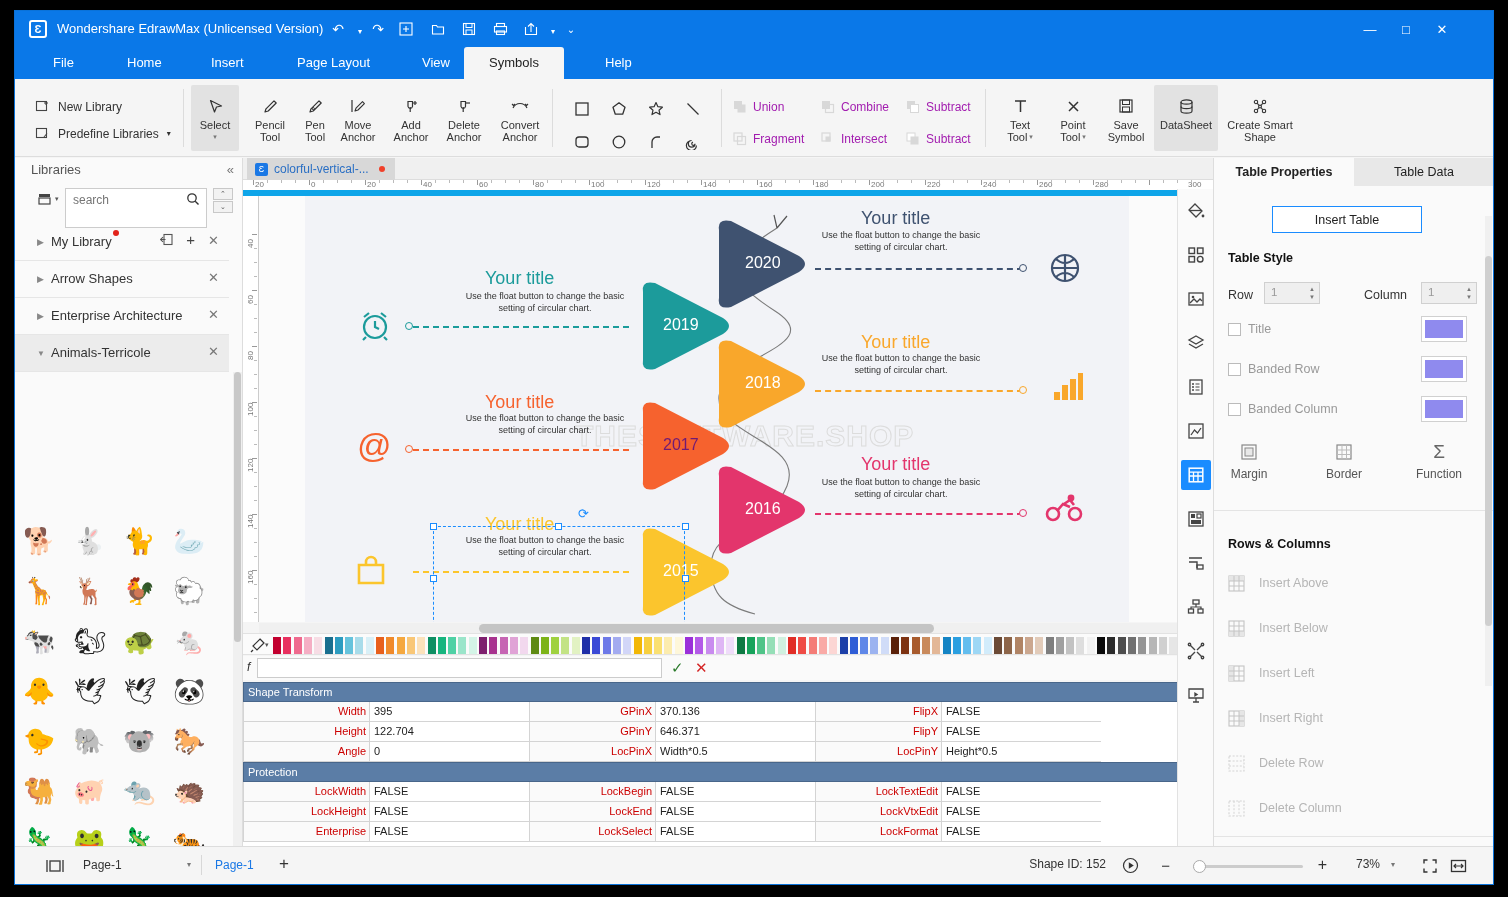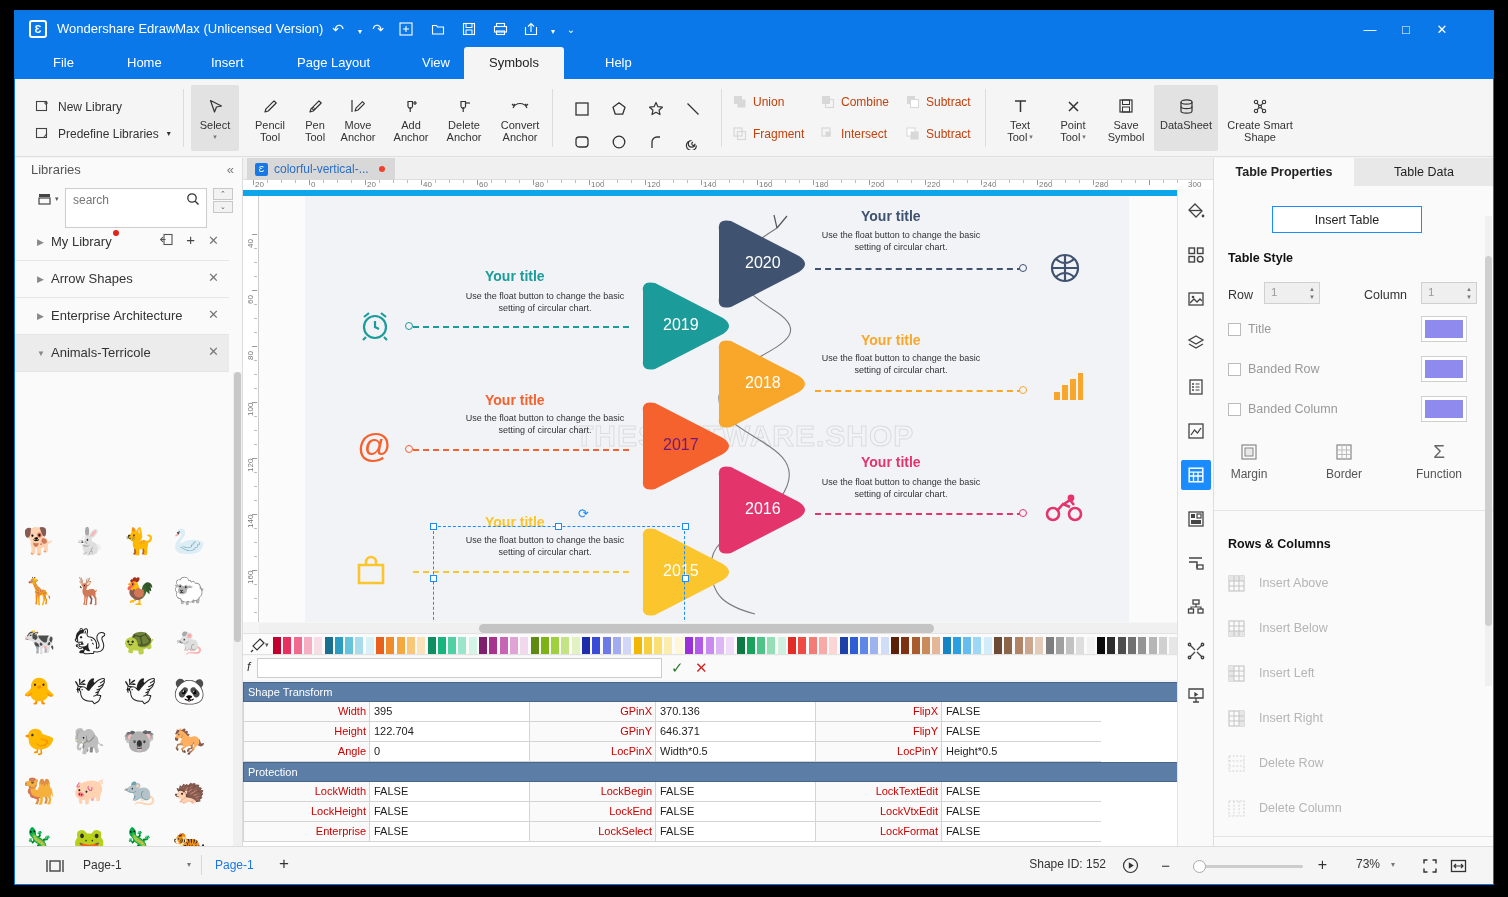--- a/index.html
+++ b/index.html
@@ -41,22 +41,22 @@
   .rb-sep { position:absolute; top:10px; width:1px; height:58px; background:#dcdcdc; }
   .lib-item { position:absolute; left:20px; font-size:12px; color:#333; white-space:nowrap;
               display:flex; align-items:center; gap:8px; cursor:pointer; }
   .big-btn { position:absolute; top:6px; width:50px; height:66px; display:flex; flex-direction:column;
              align-items:center; justify-content:flex-start; padding-top:8px; font-size:11px;
              color:#333; text-align:center; line-height:12px; cursor:pointer; }
   .big-btn.sel { background:#e2e2e2; border-radius:2px; }
   .big-btn .ic { height:26px; display:flex; align-items:center; justify-content:center; }
   .sh-btn { position:absolute; width:26px; height:26px; display:flex; align-items:center;
             justify-content:center; cursor:pointer; }
-  .bool-btn { position:absolute; height:24px; display:flex; gap:6px;
-              font-size:12px; color:#c2410c; cursor:default; }
+  .bool-btn { position:absolute; height:24px; display:flex; align-items:center; gap:6px;
+              font-size:12px; color:#a21caf; cursor:default; }
 
   
   .leftpanel { position:absolute; left:0; top:147px; width:228px; bottom:38px; background:#fafafa;
                border-right:1px solid #ddd; }
   .lp-head { height:26px; position:relative; }
   .lp-title { position:absolute; left:16px; top:4px; font-size:13px; color:#555; }
   .lp-collapse { position:absolute; right:8px; top:4px; font-size:13px; color:#777; cursor:pointer; }
   .search-row { position:absolute; top:30px; left:0; width:228px; height:28px; }
   .search-box { position:absolute; left:50px; top:0; width:142px; height:40px; background:#fff;
                 border:1px solid #ccc; }
@@ -84,21 +84,21 @@
   .rtick { position:absolute; top:0; width:1px; height:5px; background:#999; }
   .rlab { position:absolute; top:0; font-size:8px; color:#777; }
   .vlab { position:absolute; left:3px; font-size:8px; color:#777; transform:rotate(-90deg);
           transform-origin:left top; }
   .canvas-wrap { position:absolute; left:244px; top:185px; right:280px; bottom:262px;
                  background:#fbfbfb; overflow:hidden; }
   .page { position:absolute; left:46px; top:0; width:824px; height:430px; background:#f2f3f7; }
   .wm { position:absolute; left:270px; top:223px; font-size:30px; font-weight:bold;
         color:rgba(255,255,255,0); -webkit-text-stroke:1px #dcdcdc; letter-spacing:1px; }
 
-  .sec-title { position:absolute; font-size:14px; font-weight:bold; white-space:nowrap; }
+  .sec-title { position:absolute; font-size:18px; font-weight:normal; white-space:nowrap; }
   .sec-body { position:absolute; font-size:9px; color:#333; text-align:center; line-height:12px;
               width:176px; }
   .dash { position:absolute; height:0; border-top:2px dashed #999; }
   .dot { position:absolute; width:8px; height:8px; border-radius:50%; background:#f2f3f7;
          border:1.5px solid #999; }
   .tri-shape { position:absolute; }
 
   
   .sel-box { position:absolute; border:1px dashed #1a8cff; }
   .handle { position:absolute; width:7px; height:7px; background:#fff; border:1.5px solid #1a8cff; }

